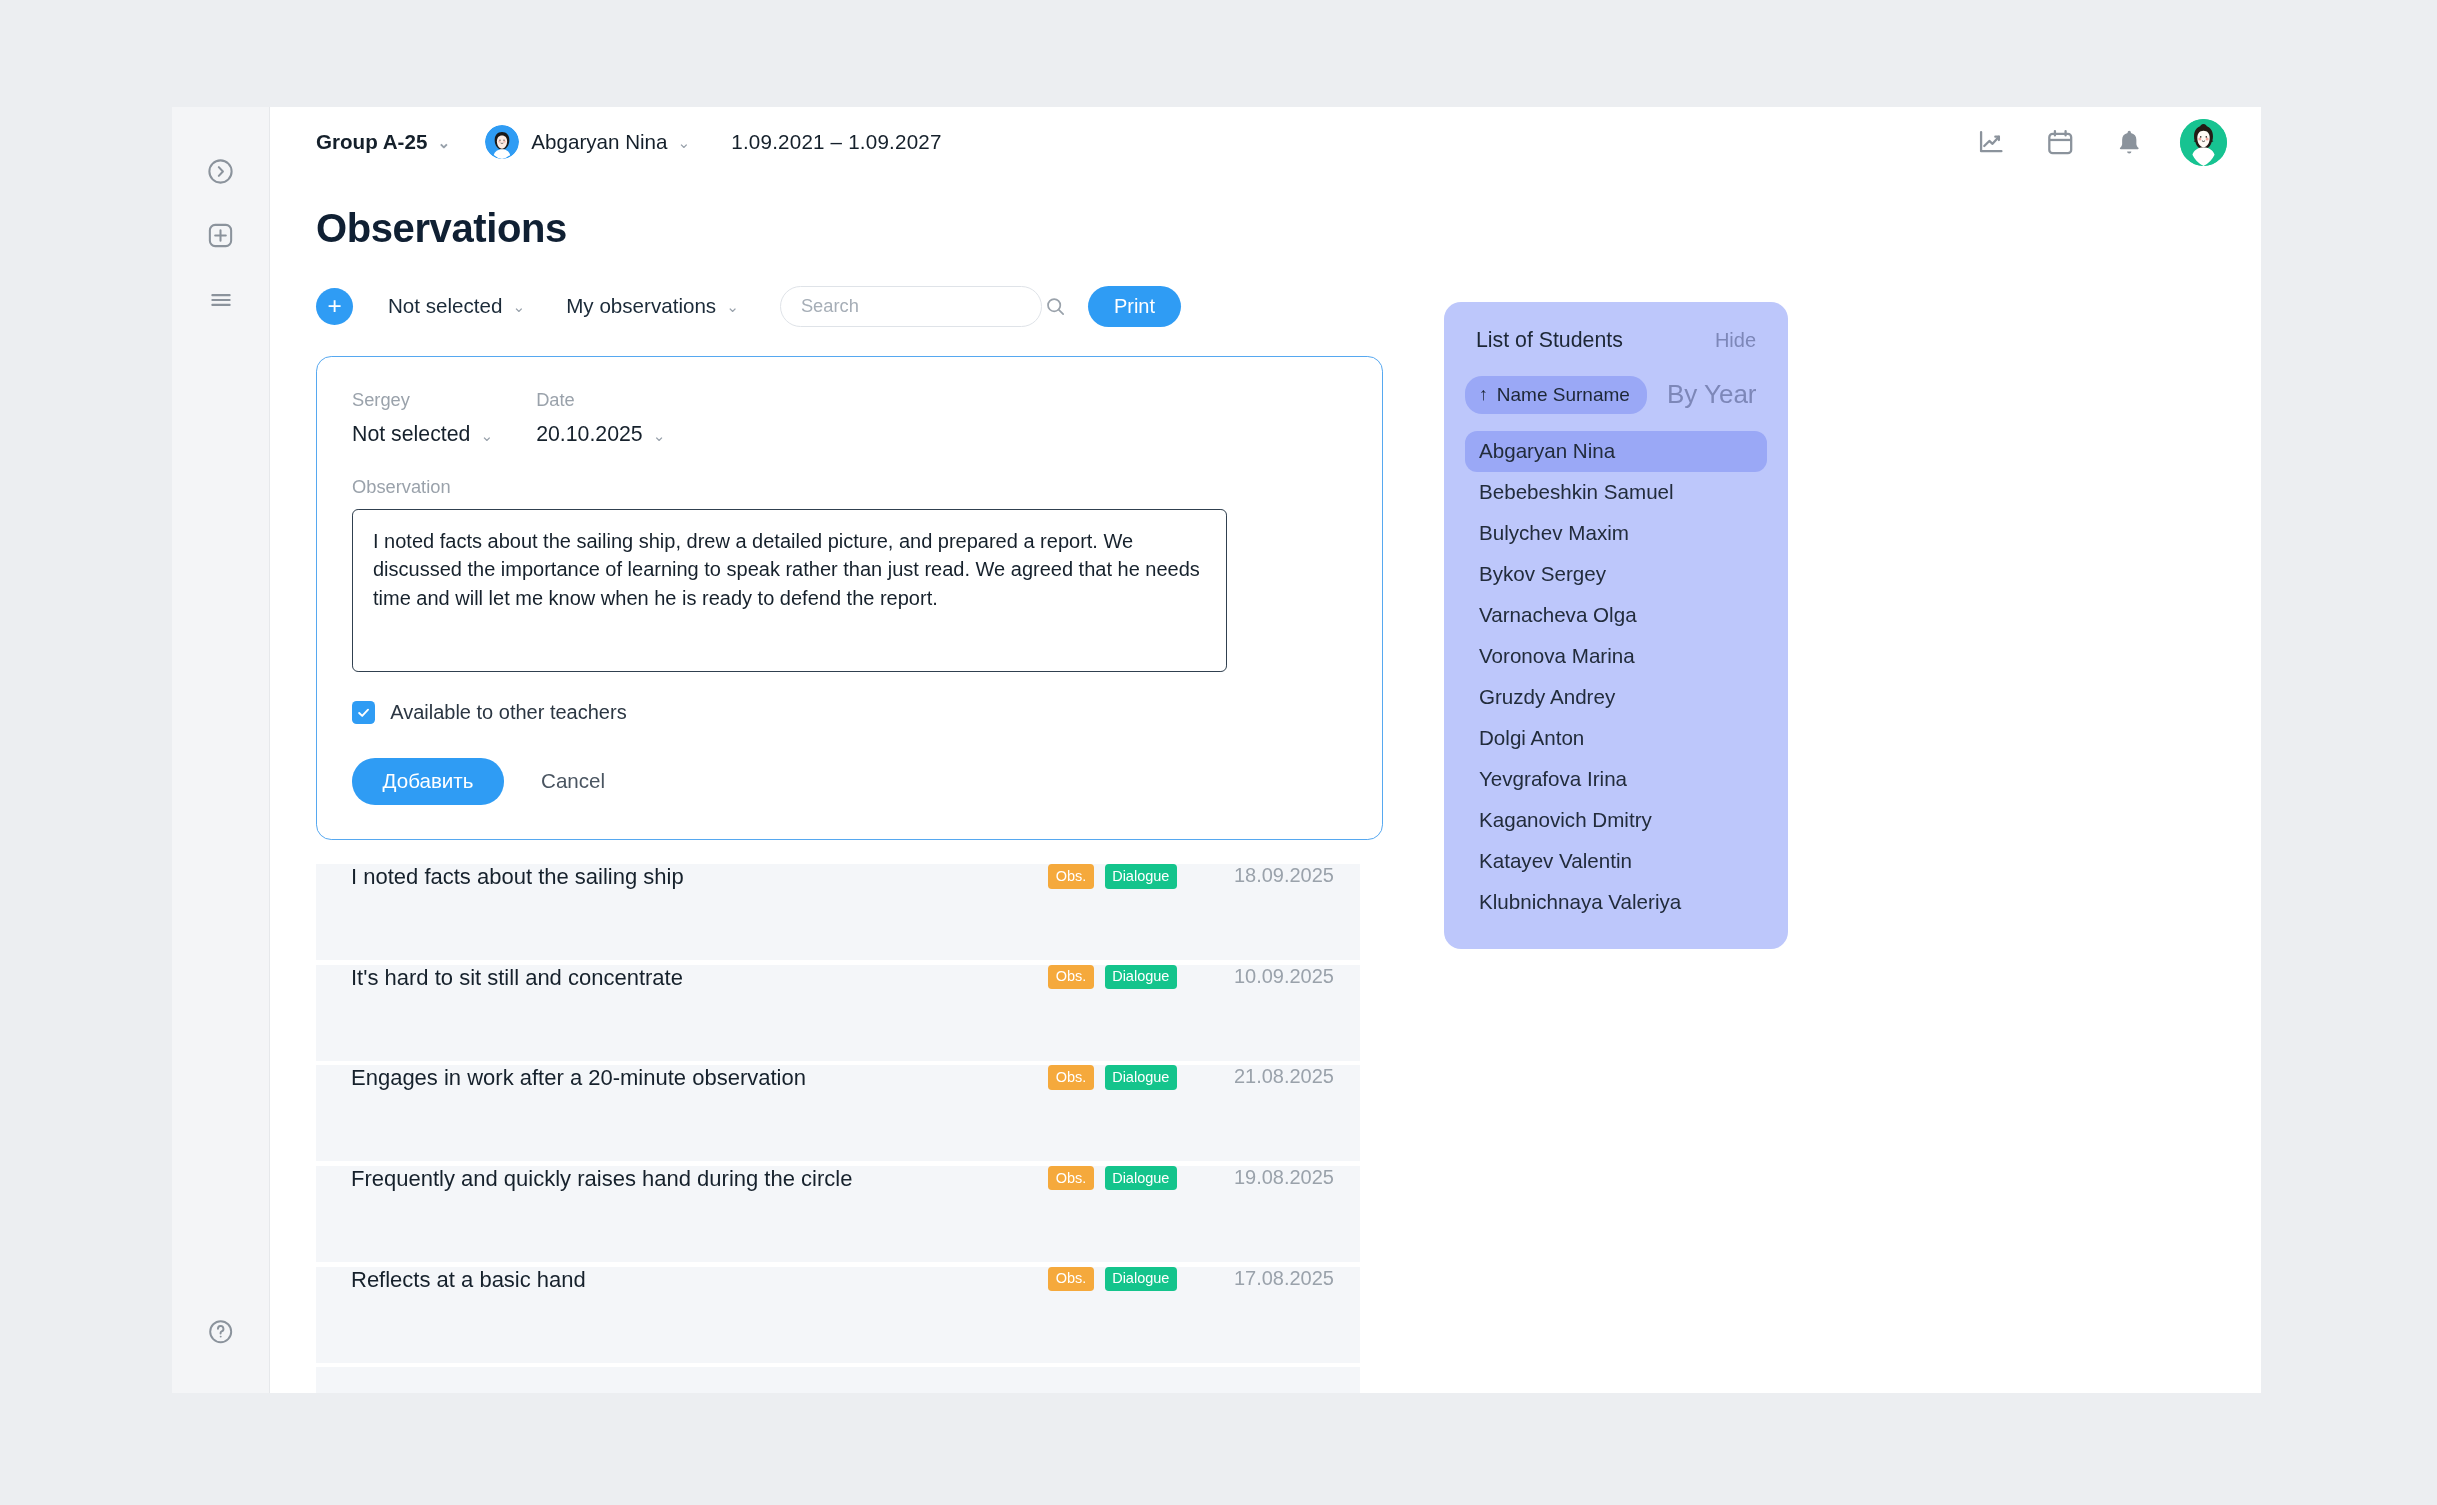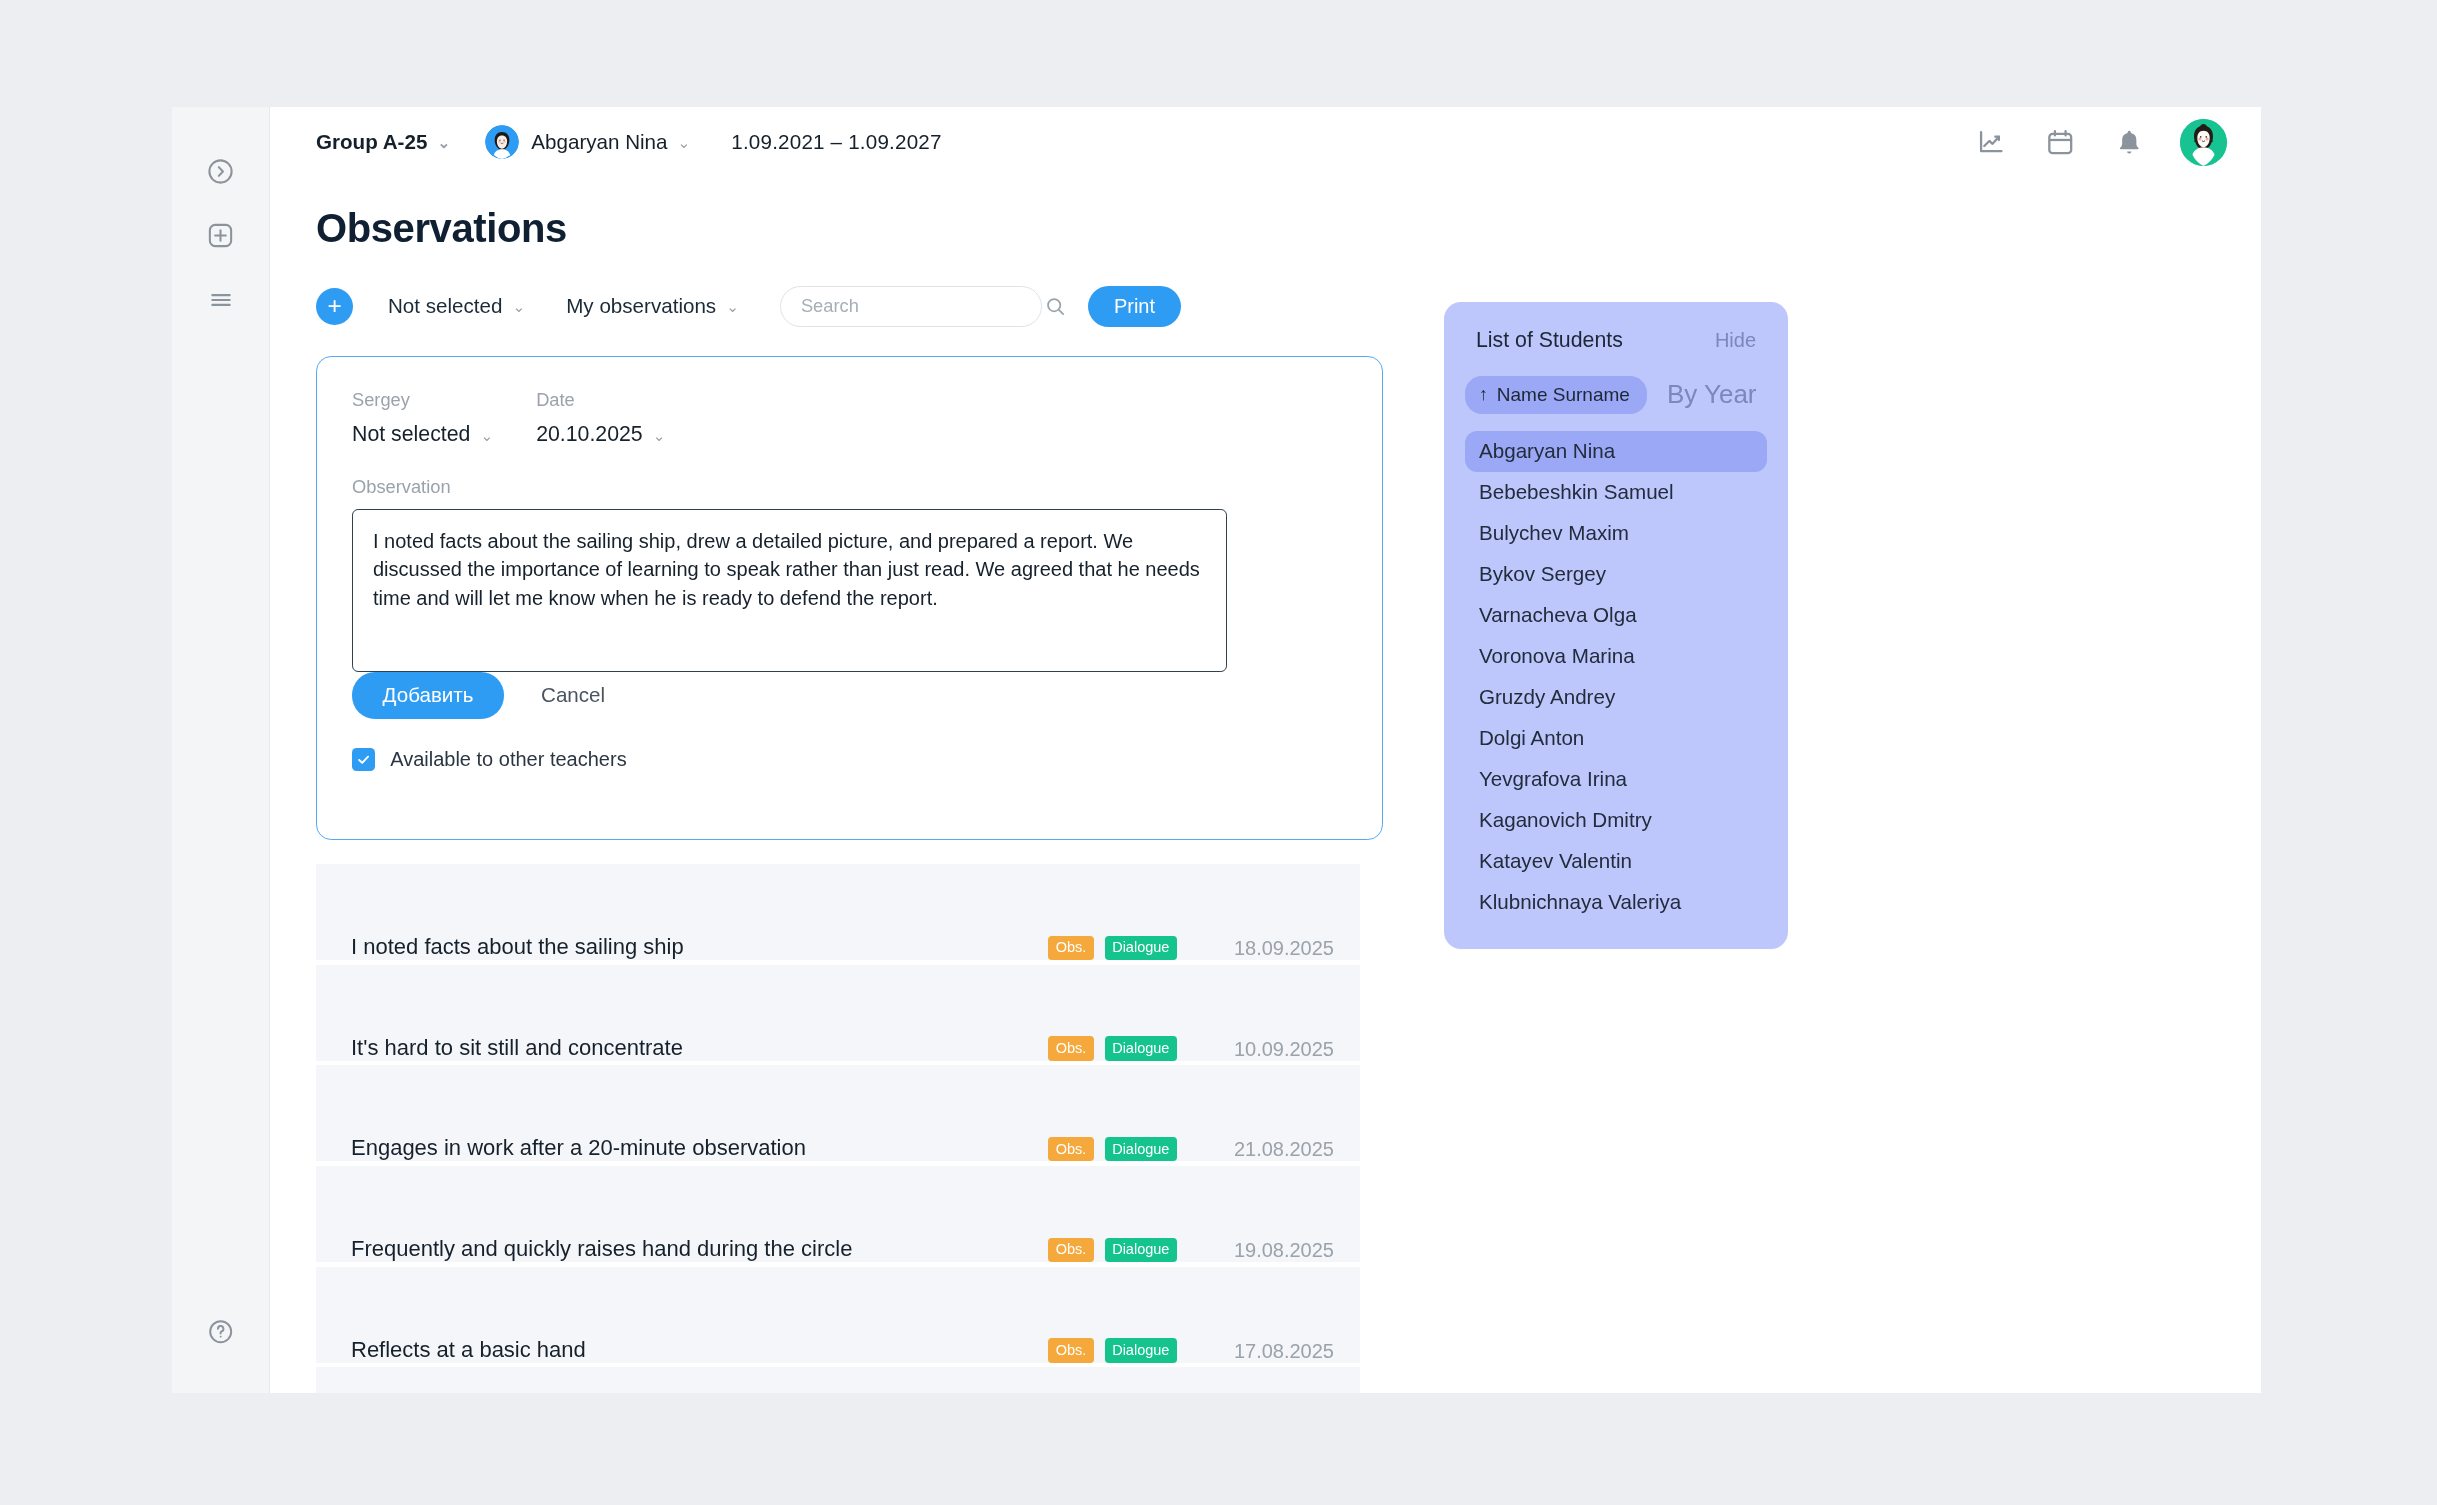--- a/index.html
+++ b/index.html
@@ -237,21 +237,21 @@
     background: transparent; border: 0;
     font-family: inherit; font-size: 20.6px; color: #4a5561;
   }
 
   
   #observation-list { width: 1044px; }
   .obs-row {
     background: #f4f6f9;
     height: 96px;
     display: flex;
-    align-items: flex-end;
+    align-items: flex-start;
     padding: 0 26px 0 35px;
     margin-bottom: 4.6px;
   }
   .obs-title {
     font-size: 22px;
     color: #16212c;
     flex: 1 1 auto;
     white-space: nowrap;
     overflow: hidden;
   }
@@ -487,32 +487,32 @@
               <div class="field-value">
                 <span>20.10.2025</span>
                 <span class="chev">⌄</span>
               </div>
             </div>
           </div>
 
           <span id="observation-label">Observation</span>
           <textarea id="observation-textarea" style="">I noted facts about the sailing ship, drew a detailed picture, and prepared a report. We discussed the importance of learning to speak rather than just read. We agreed that he needs time and will let me know when he is ready to defend the report.</textarea>
 
-          <div id="form-actions">
-            <button id="submit-button">Добавить</button>
-            <button id="cancel-button">Cancel</button>
-          </div>
-
           <div id="available-row">
             <span id="available-checkbox">
               <svg width="15.2" height="15.2" viewBox="0 0 24 24" fill="none" stroke="#ffffff" stroke-width="3" stroke-linecap="round" stroke-linejoin="round">
                 <path d="M5 12.6 L9.8 17.2 L19 7.4"></path>
               </svg>
             </span>
             <span id="available-label">Available to other teachers</span>
+          </div>
+
+          <div id="form-actions">
+            <button id="submit-button">Добавить</button>
+            <button id="cancel-button">Cancel</button>
           </div>
         </div>
 
         <div id="observation-list">
 
           <div class="obs-row">
             <span class="obs-title">I noted facts about the sailing ship</span>
             <span class="badge badge-obs">Obs.</span>
             <span class="badge badge-dialogue">Dialogue</span>
             <span class="obs-date">18.09.2025</span>

